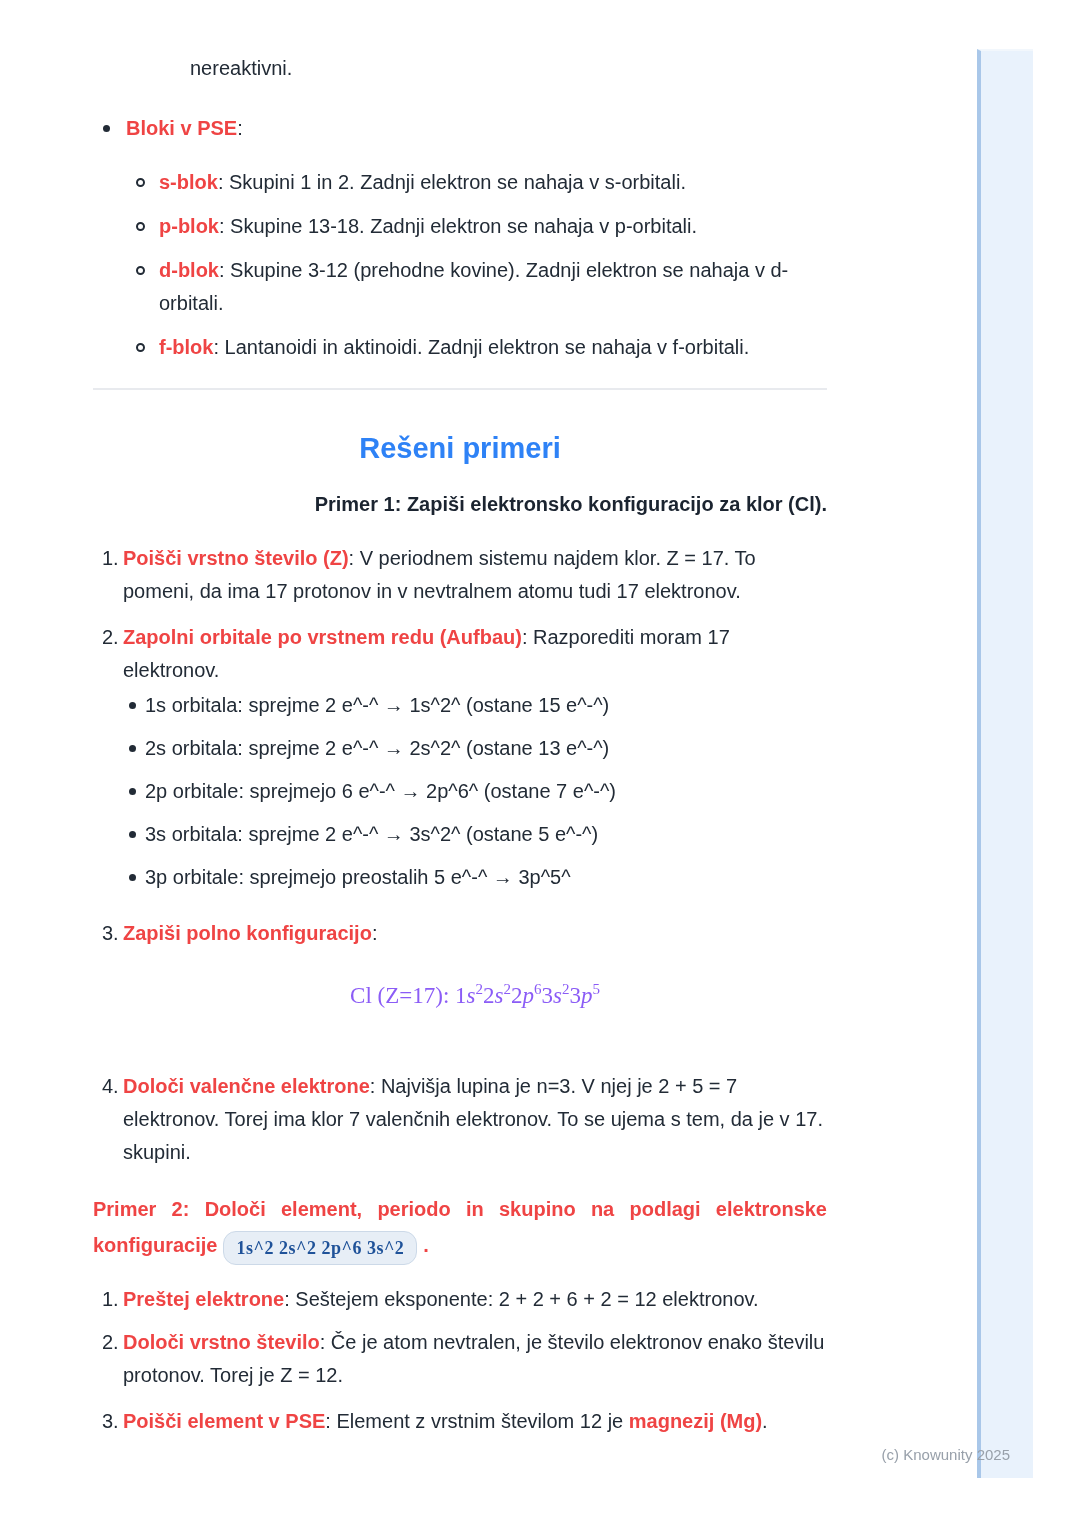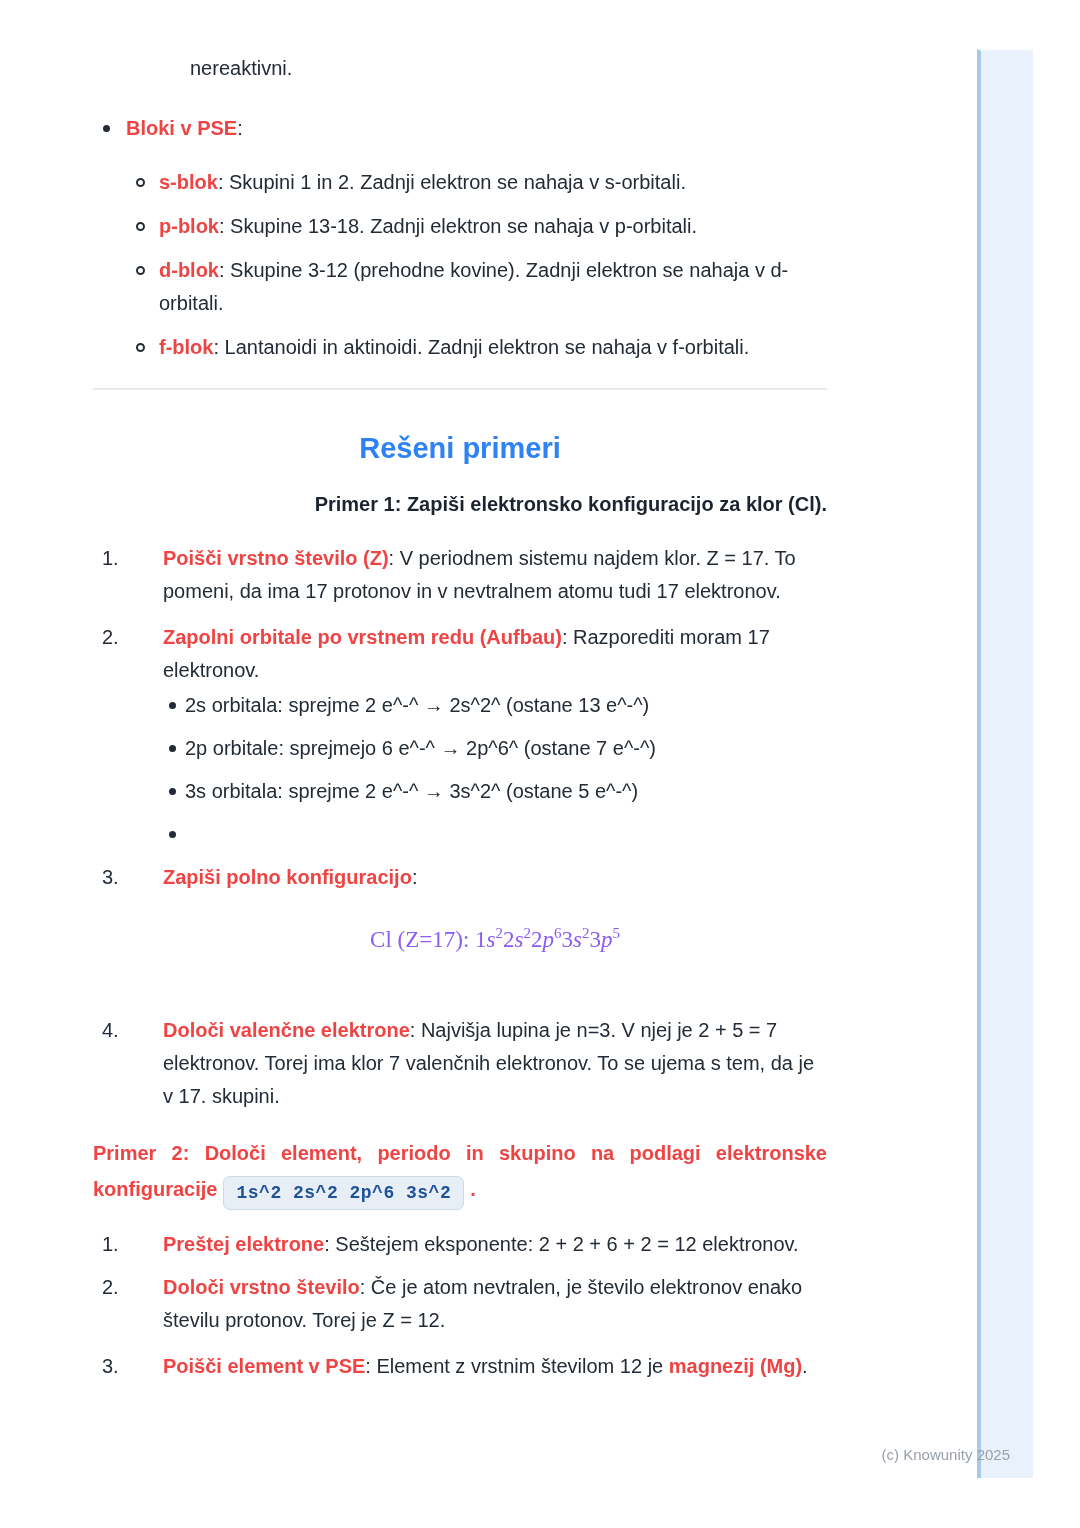--- a/index.html
+++ b/index.html
@@ -62,21 +62,21 @@
     color: #2e82f6;
     text-align: center;
   }
 
   .primer-heading { margin-top: 21px; font-weight: 700; color: #1b2430; text-align: right; }
   .primer-heading.justified { text-align: justify; line-height: 36px; margin-top: 22px; }
 
   .steps { margin-top: 21px; list-style: none; }
   .step { display: flex; margin-bottom: 13px; }
   .step-num { flex: 0 0 auto; width: 21px; margin-left: 9px; }
-  .step-body { flex: 1 1 auto; margin-left: 40px; }
+  .step-body { flex: 1 1 auto; }
 
   .orbital-list { margin-top: 2px; margin-bottom: 10px; list-style: none; }
   .orbital-item { display: flex; margin-bottom: 10px; }
   .small-disc-marker {
     flex: 0 0 auto;
     width: 7px; height: 7px; border-radius: 50%;
     background: #222b36;
     margin: 13px 0 0 6px;
   }
   .orbital-text { margin-left: 9px; }
@@ -92,28 +92,28 @@
   .formula-block i { font-style: italic; }
   .formula-block sup {
     font-size: 15px;
     vertical-align: super;
     line-height: 0;
   }
   .formula-term { white-space: nowrap; }
 
   .code-chip {
     display: inline-block;
-    font-family: Liberation Mono, monospace;
+    font-family: Liberation Serif, serif;
     font-size: 18px;
     line-height: 22px;
     font-weight: 700;
     color: #1f5299;
     background: #e7eef6;
     border: 1px solid #ccd9e8;
-    border-radius: 7px;
+    border-radius: 13px;
     padding: 5px 12px;
     margin: 0 6px;
     vertical-align: -2px;
     letter-spacing: 0.5px;
   }
 
   .steps-2 { margin-top: 18px; }
   .steps-2 .step-1line { margin-bottom: 10px; }
 
   .side-bar {
@@ -187,32 +187,37 @@
         <span class="step-num">1.</span>
         <span class="step-body"><b>Poišči vrstno število (Z)</b><span>: V periodnem sistemu najdem klor. Z = 17. To pomeni, da ima 17 protonov in v nevtralnem atomu tudi 17 elektronov.</span></span>
       </li>
       <li class="step">
         <span class="step-num">2.</span>
         <span class="step-body">
           <b>Zapolni orbitale po vrstnem redu (Aufbau)</b><span>: Razporediti moram 17 elektronov.</span>
           <ul class="orbital-list">
             <li class="orbital-item">
               <span class="small-disc-marker"></span>
+              <span class="orbital-text">1s orbitala: sprejme 2 e^-^ → 1s^2^ (ostane 15 e^-^)</span>
+            </li>
+            <li class="orbital-item">
+              <span class="small-disc-marker"></span>
               <span class="orbital-text">2s orbitala: sprejme 2 e^-^ → 2s^2^ (ostane 13 e^-^)</span>
             </li>
             <li class="orbital-item">
               <span class="small-disc-marker"></span>
               <span class="orbital-text">2p orbitale: sprejmejo 6 e^-^ → 2p^6^ (ostane 7 e^-^)</span>
             </li>
             <li class="orbital-item">
               <span class="small-disc-marker"></span>
               <span class="orbital-text">3s orbitala: sprejme 2 e^-^ → 3s^2^ (ostane 5 e^-^)</span>
             </li>
             <li class="orbital-item">
               <span class="small-disc-marker"></span>
+              <span class="orbital-text">3p orbitale: sprejmejo preostalih 5 e^-^ → 3p^5^</span>
             </li>
           </ul>
         </span>
       </li>
       <li class="step">
         <span class="step-num">3.</span>
         <span class="step-body">
           <b>Zapiši polno konfiguracijo</b><span>:</span>
           <div class="formula-block">
             <span>Cl (Z=17): </span><span class="formula-term"><span>1</span><i>s</i><sup>2</sup></span><span class="formula-term"><span>2</span><i>s</i><sup>2</sup></span><span class="formula-term"><span>2</span><i>p</i><sup>6</sup></span><span class="formula-term"><span>3</span><i>s</i><sup>2</sup></span><span class="formula-term"><span>3</span><i>p</i><sup>5</sup></span>

